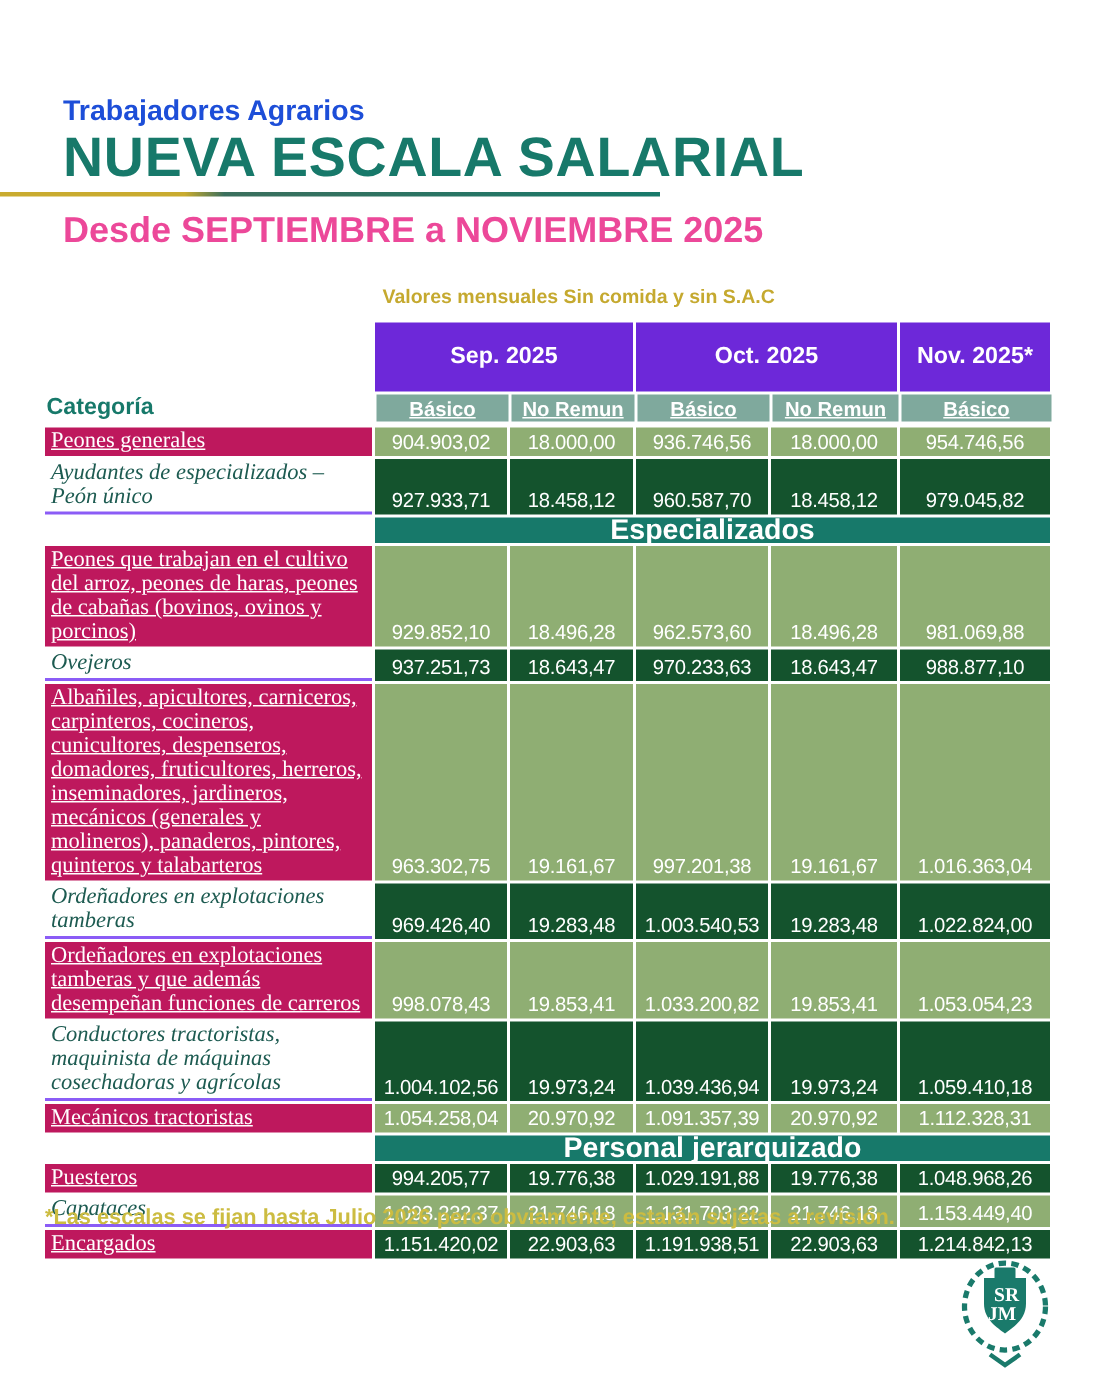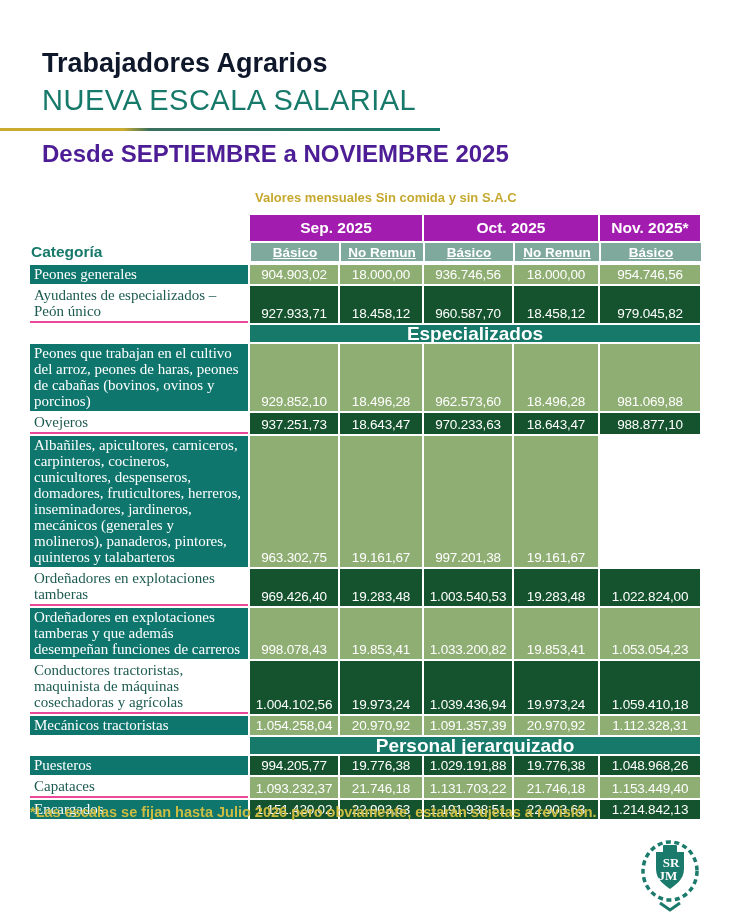--- a/index.html
+++ b/index.html
@@ -1,47 +1,47 @@
 <!DOCTYPE html>
 <html><head>
 <meta charset="utf-8">
 <style>
   html,body{margin:0;padding:0;background:#ffffff;}
   .page{position:relative;width:730px;height:915px;background:#ffffff;overflow:hidden;
         font-family:"Liberation Sans",sans-serif;margin:0 auto;}
 
   
-  .title1{position:absolute;left:42px;top:48px;font-size:27px;font-weight:700;color:#0f172a;}
-  .title2{position:absolute;left:42px;top:84px;font-size:29px;font-weight:400;color:#17796a;letter-spacing:.5px;}
+  .title1{position:absolute;left:42px;top:64px;font-size:19px;font-weight:700;color:#1d4ed8;}
+  .title2{position:absolute;left:42px;top:84px;font-size:37px;font-weight:700;color:#17796a;letter-spacing:.5px;}
   .divider{position:absolute;left:0;top:128px;width:440px;height:3px;
            background:linear-gradient(90deg,#c9ab2f 0%,#c9ab2f 28%,#3b6f5d 34%,#17796a 100%);}
-  .title3{position:absolute;left:42px;top:140px;font-size:24px;font-weight:700;color:#4c1d95;}
+  .title3{position:absolute;left:42px;top:140px;font-size:24px;font-weight:700;color:#ec4899;}
   .note{position:absolute;left:255px;top:190px;font-size:13px;font-weight:600;color:#c5a92f;}
 
   
   .table{position:absolute;left:30px;top:215px;width:670px;}
   .hrow{display:flex;gap:2px;margin-bottom:2px;}
   .catcol{width:218px;flex:0 0 218px;}
   .months{display:flex;gap:2px;}
-  .month{background:#a21caf;color:#fff;font-weight:700;font-size:15.5px;height:26px;
+  .month{background:#6d28d9;color:#fff;font-weight:700;font-size:15.5px;height:46px;
          display:flex;align-items:center;justify-content:center;}
   .m0{width:172px;} .m1{width:174px;} .m2{width:100px;}
   .cat-header{display:flex;align-items:flex-end;padding:0 0 2px 1px;
               font-size:15.5px;font-weight:700;color:#17796a;}
   .subs{display:flex;gap:2px;}
   .sub{background:#7fa99d;color:#fff;font-weight:700;font-size:13.5px;height:18px;
        display:flex;align-items:center;justify-content:center;text-decoration:underline;}
   .c0{width:88px;} .c1{width:82px;} .c2{width:88px;} .c3{width:84px;} .c4{width:100px;}
 
   .row{display:flex;gap:2px;margin-bottom:2px;min-height:17px;}
   .cat{width:218px;flex:0 0 218px;font-family:"Liberation Serif",serif;font-size:15px;
        line-height:16px;padding:1px 4px 2px 4px;box-sizing:border-box;
        display:flex;align-items:center;}
-  .cat.teal{background:#0f766e;color:#ffffff;}
-  .cat.white{background:#ffffff;color:#1d5b51;border-bottom:2px solid #ec4899;}
+  .cat.teal{background:#be185d;color:#ffffff;text-decoration:underline;}
+  .cat.white{background:#ffffff;color:#1d5b51;border-bottom:2px solid #8b5cf6;font-style:italic;}
   .cells{display:flex;gap:2px;}
   .cell{color:#ffffff;font-size:13.5px;letter-spacing:-.2px;white-space:nowrap;
         display:flex;align-items:flex-end;justify-content:center;padding-bottom:2px;box-sizing:border-box;}
   .cell.dark{background:#8fae73;}
   .cell.light{background:#14532d;}
 
   .section-row{display:flex;gap:2px;margin-bottom:2px;}
   .cat-spacer{width:218px;flex:0 0 218px;background:#ffffff;}
   .section-band{width:450px;background:#17796a;color:#fff;font-weight:700;font-size:19px;
                 height:17px;display:flex;align-items:center;justify-content:center;}
@@ -128,20 +128,21 @@
             <div class="cell c4 light">988.877,10</div>
           </div>
         </div>
         <div class="row">
           <div class="cat teal">Albañiles, apicultores, carniceros, carpinteros, cocineros, cunicultores, despenseros, domadores, fruticultores, herreros, inseminadores, jardineros, mecánicos (generales y molineros), panaderos, pintores, quinteros y talabarteros</div>
           <div class="cells">
             <div class="cell c0 dark">963.302,75</div>
             <div class="cell c1 dark">19.161,67</div>
             <div class="cell c2 dark">997.201,38</div>
             <div class="cell c3 dark">19.161,67</div>
+            <div class="cell c4 dark">1.016.363,04</div>
           </div>
         </div>
         <div class="row">
           <div class="cat white">Ordeñadores en explotaciones tamberas</div>
           <div class="cells">
             <div class="cell c0 light">969.426,40</div>
             <div class="cell c1 light">19.283,48</div>
             <div class="cell c2 light">1.003.540,53</div>
             <div class="cell c3 light">19.283,48</div>
             <div class="cell c4 light">1.022.824,00</div>

